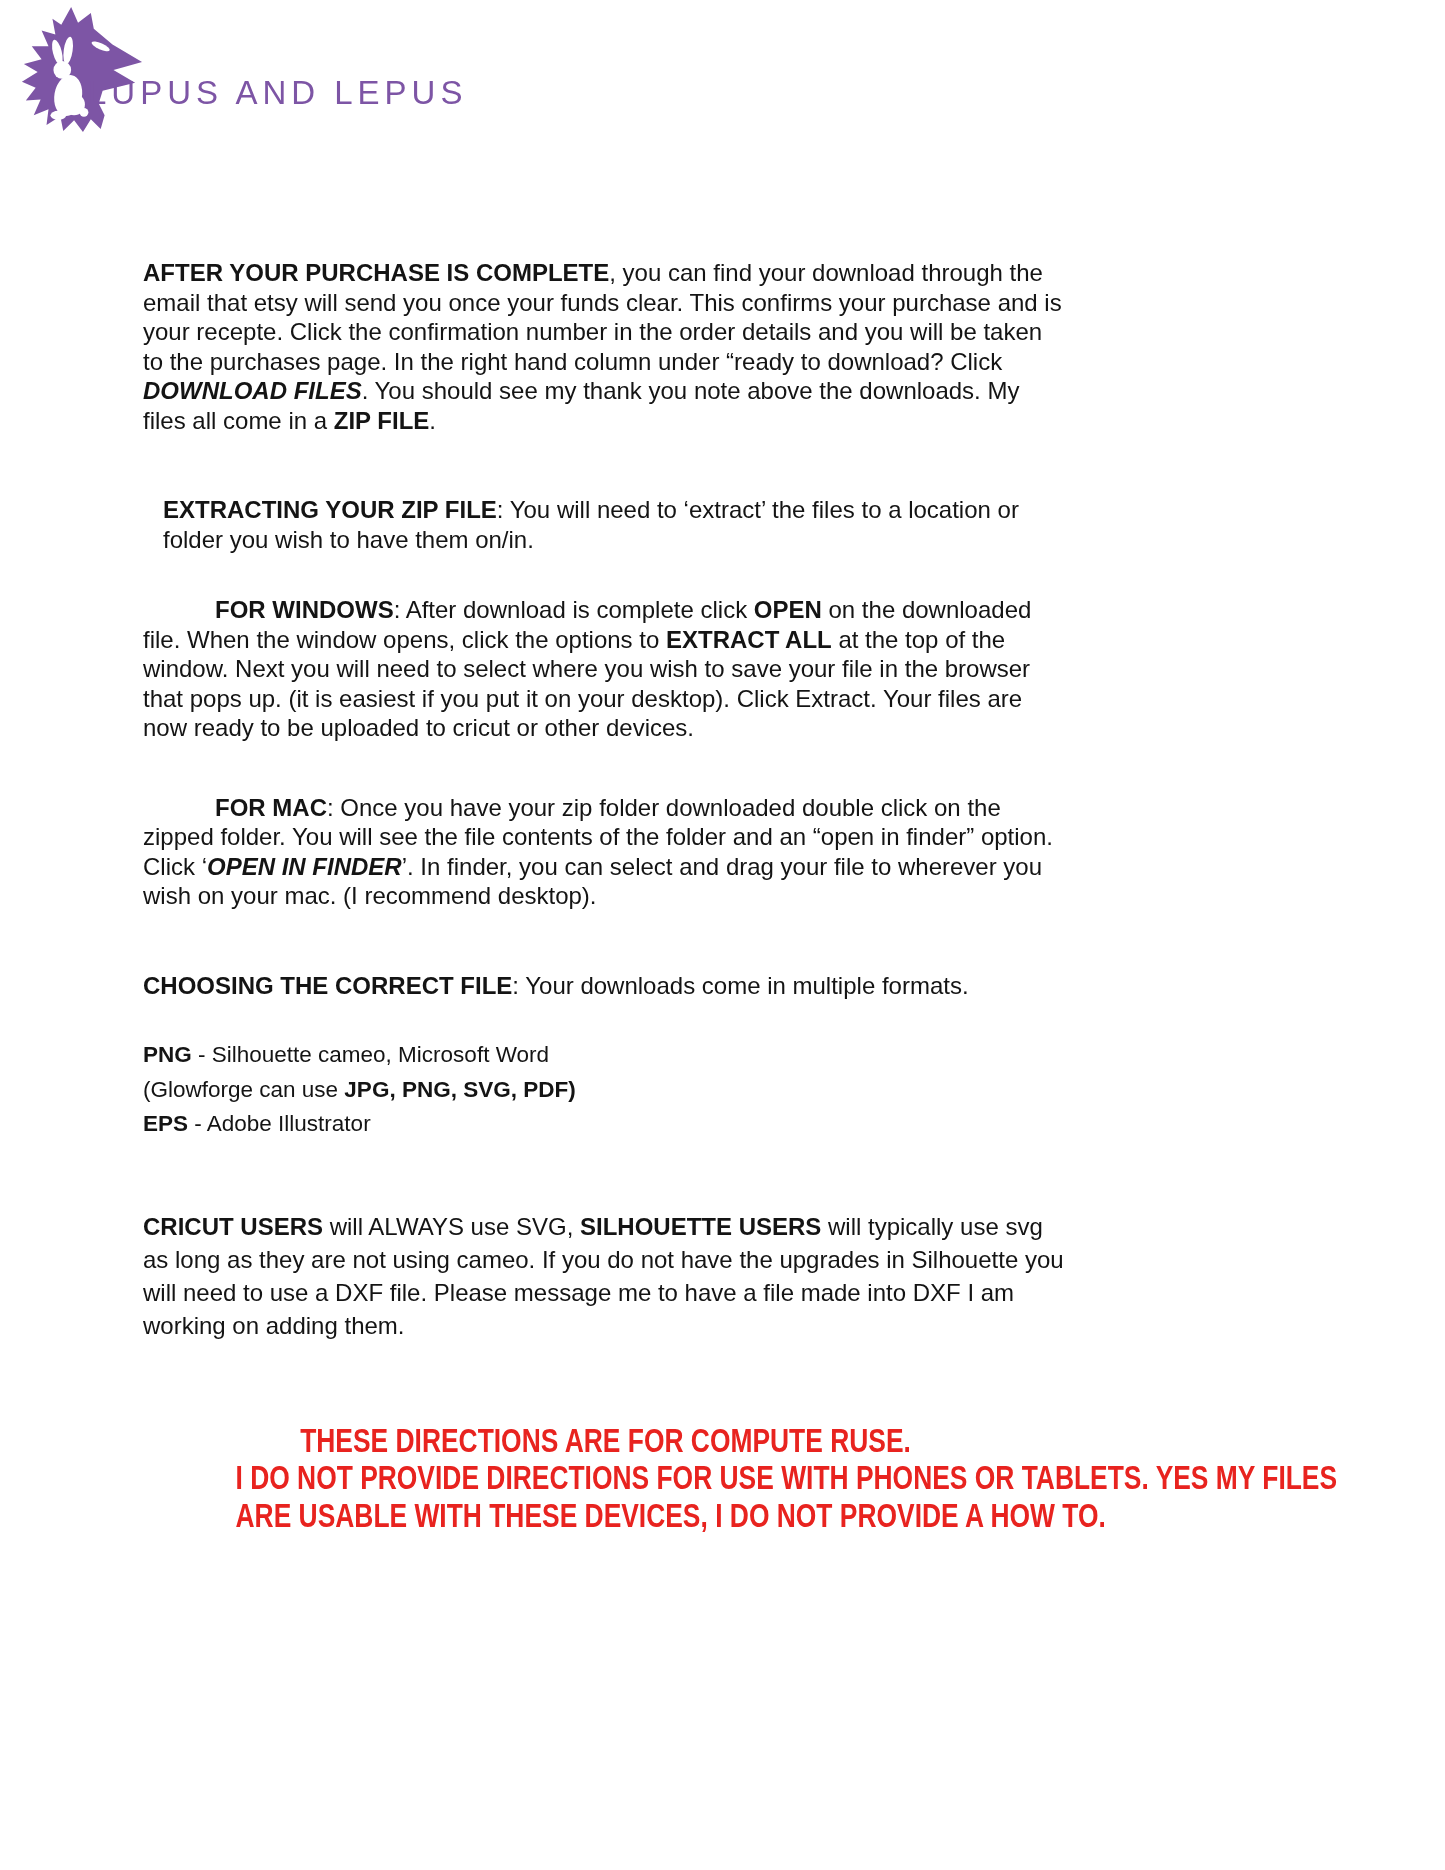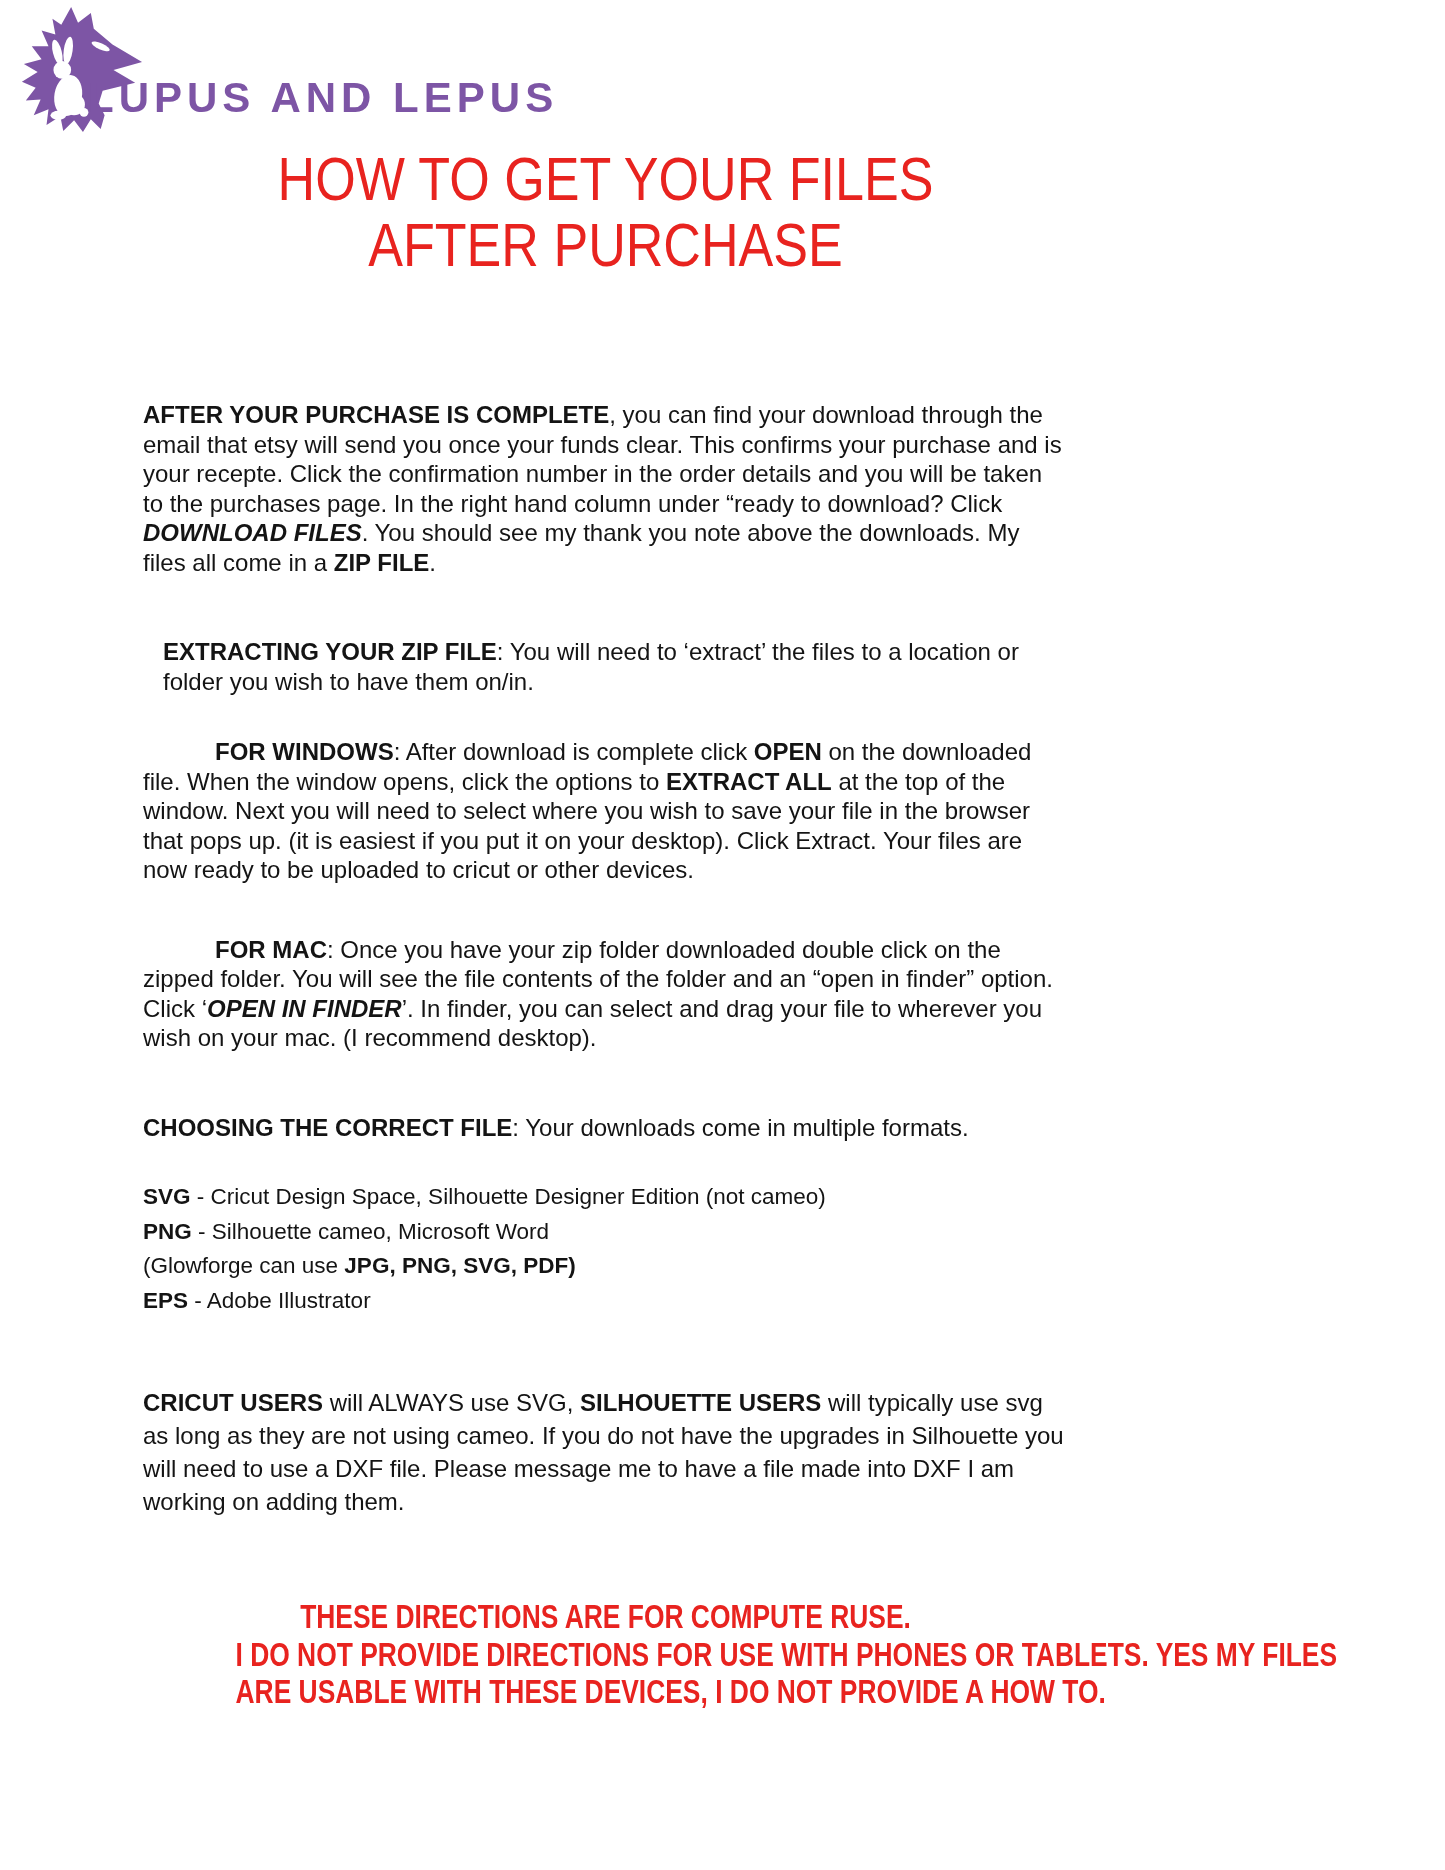--- a/index.html
+++ b/index.html
@@ -8,21 +8,21 @@
     font-family:"Liberation Sans", sans-serif;color:#141414;
     -webkit-font-smoothing:antialiased;
   }
   .page{position:relative;width:1445px;height:1870px;background:#fff;}
 
   
   .brand-header{position:relative;height:136px;}
   .logo-svg{position:absolute;left:16px;top:4px;width:128px;height:130px;}
   .wordmark{
     position:absolute;left:88px;top:74px;
-    color:#7d55a5;font-weight:700;font-size:42px;letter-spacing:5px;
+    color:#7d55a5;font-weight:400;font-size:33px;letter-spacing:5px;
     white-space:nowrap;
   }
 
   
   .page-title{
     margin:10px 0 0 143px;width:925px;text-align:center;
     color:#e8231f;font-weight:400;font-size:62px;line-height:66px;
   }
   .tline{display:block;transform:scaleX(0.84);transform-origin:50% 50%;white-space:nowrap;}
 
@@ -61,39 +61,34 @@
         <circle cx="47" cy="66" r="9"></circle>
         <ellipse cx="53" cy="92" rx="14" ry="21" transform="rotate(10 53 92)"></ellipse>
         <circle cx="59" cy="101" r="11"></circle>
         <ellipse cx="43" cy="112" rx="8" ry="4.5"></ellipse>
         <circle cx="69" cy="109" r="4.5"></circle>
       </g>
     </svg>
     <div class="wordmark">LUPUS AND LEPUS</div>
   </header>
 
-  <h1 class="page-title">
-    <span class="tline">HOW TO GET YOUR FILES</span>
-    <span class="tline">AFTER PURCHASE</span>
-  </h1>
 
   <main class="content">
 
     <p class="para p1"><span class="b">AFTER YOUR PURCHASE IS COMPLETE</span><span>, you can find your download through the email that etsy will send you once your funds clear. This confirms your purchase and is your recepte. Click the confirmation number in the order details and you will be taken to the purchases page. In the right hand column under “ready to download? Click </span><span class="b i">DOWNLOAD FILES</span><span>. You should see my thank you note above the downloads. My files all come in a </span><span class="b">ZIP FILE</span><span>.</span></p>
 
     <p class="para p2"><span class="b">EXTRACTING YOUR ZIP FILE</span><span>: You will need to ‘extract’ the files to a location or folder you wish to have them on/in.</span></p>
 
     <p class="para p3"><span class="b">FOR WINDOWS</span><span>: After download is complete click </span><span class="b">OPEN</span><span> on the downloaded file. When the window opens, click the options to </span><span class="b">EXTRACT ALL</span><span> at the top of the window. Next you will need to select where you wish to save your file in the browser that pops up. (it is easiest if you put it on your desktop). Click Extract. Your files are now ready to be uploaded to cricut or other devices.</span></p>
 
     <p class="para p4"><span class="b">FOR MAC</span><span>: Once you have your zip folder downloaded double click on the zipped folder. You will see the file contents of the folder and an “open in finder” option. Click ‘</span><span class="b i">OPEN IN FINDER</span><span>’. In finder, you can select and drag your file to wherever you wish on your mac. (I recommend desktop).</span></p>
 
     <p class="para p5"><span class="b">CHOOSING THE CORRECT FILE</span><span>: Your downloads come in multiple formats.</span></p>
 
     <div class="formats">
-      <div><span class="b">SVG</span><span> - Cricut Design Space, Silhouette Designer Edition (not cameo)</span></div>
       <div><span class="b">PNG</span><span> - Silhouette cameo, Microsoft Word</span></div>
       <div><span>(Glowforge can use </span><span class="b">JPG, PNG, SVG, PDF)</span></div>
       <div><span class="b">EPS</span><span> - Adobe Illustrator</span></div>
     </div>
 
     <p class="para p6"><span class="b">CRICUT USERS</span><span> will ALWAYS use SVG, </span><span class="b">SILHOUETTE USERS</span><span> will typically use svg as long as they are not using cameo. If you do not have the upgrades in Silhouette you will need to use a DXF file. Please message me to have a file made into DXF I am working on adding them.</span></p>
 
     <div class="notice">
       <span class="nline">THESE DIRECTIONS ARE FOR COMPUTE RUSE.</span>
       <span class="nline">I DO NOT PROVIDE DIRECTIONS FOR USE WITH PHONES OR TABLETS. YES MY FILES</span>

